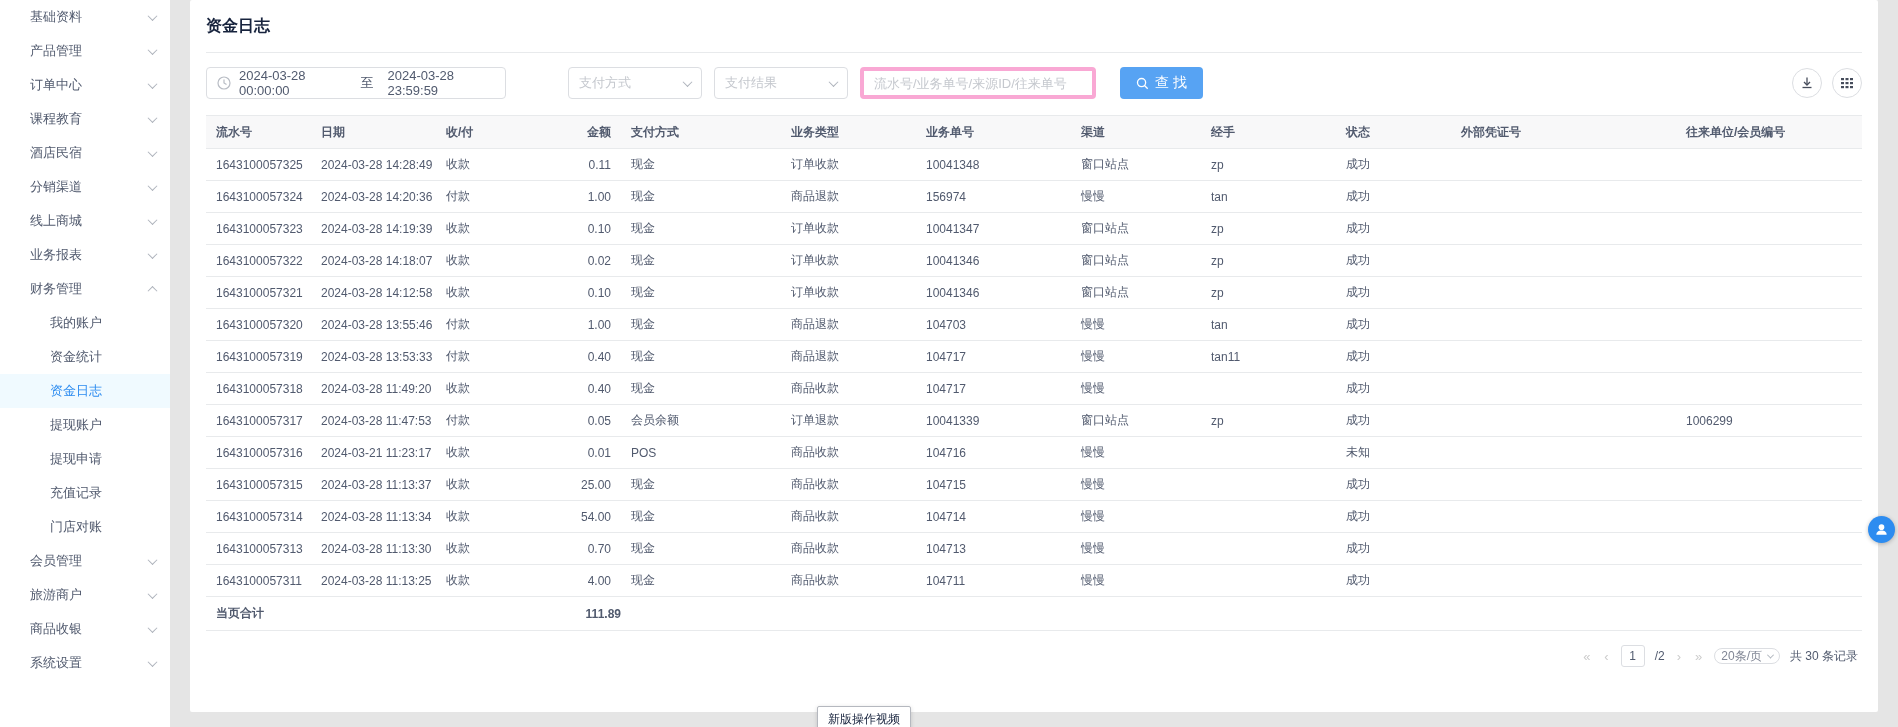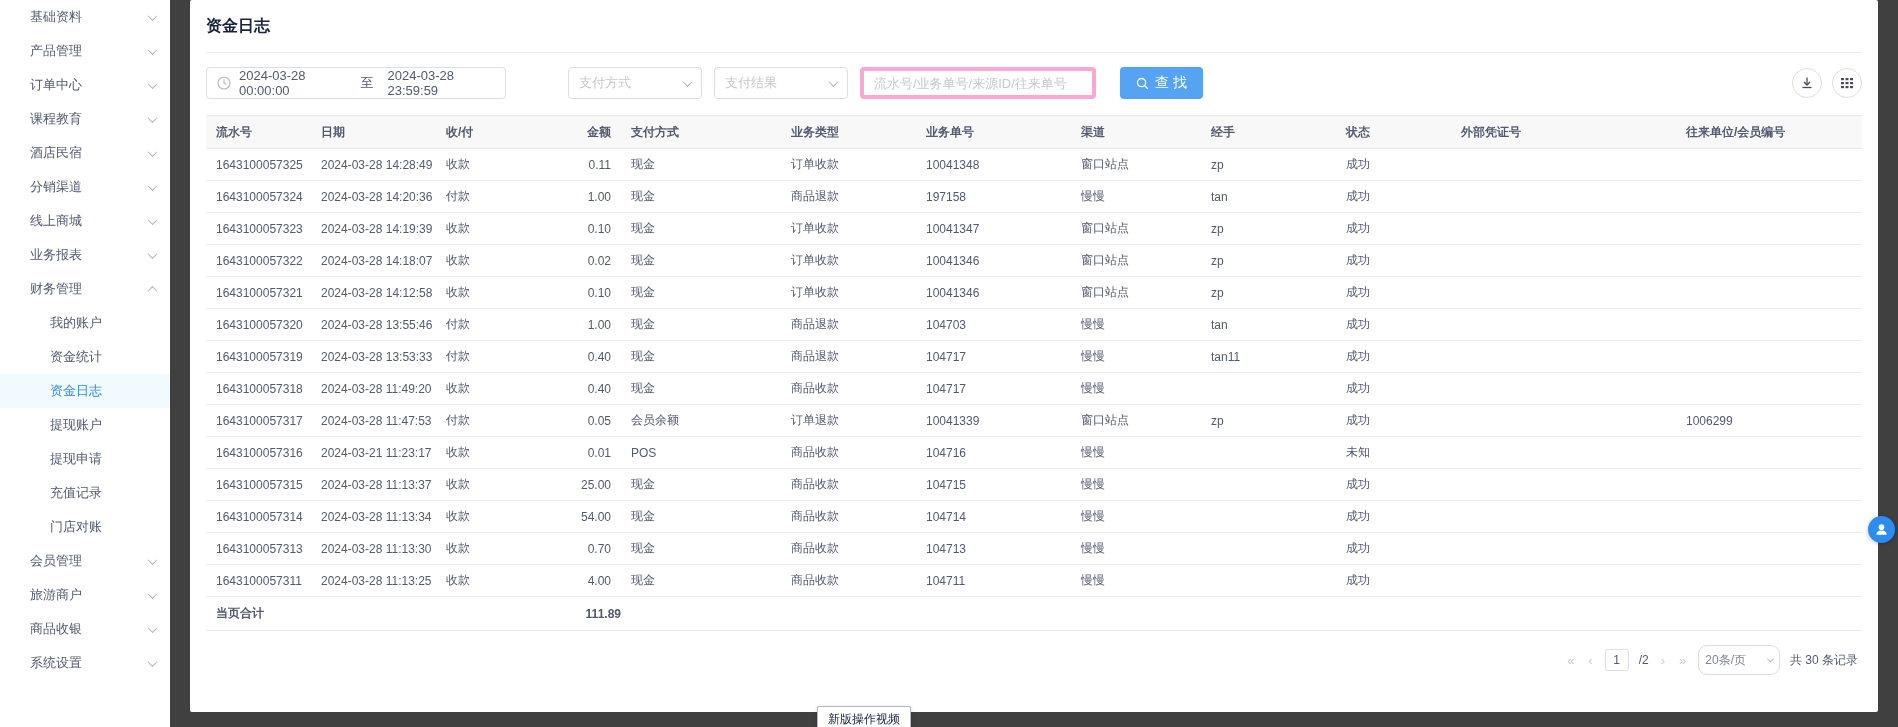--- a/index.html
+++ b/index.html
@@ -1,18 +1,18 @@
 <!DOCTYPE html>
 <html><head>
 <meta charset="utf-8">
 <style>
   * { box-sizing: border-box; margin: 0; padding: 0; }
   html,body { width:1898px; height:727px; overflow:hidden; }
   body { font-family: "Liberation Sans", "DejaVu Sans", sans-serif; }
-  .app { position:relative; width:1898px; height:727px; background:#404040; display:flex; color:#515a6e; }
+  .app { position:relative; width:1898px; height:727px; background:#e5e5e5; display:flex; color:#515a6e; }
 
   
   .sidebar { width:170px; height:727px; background:#fff; flex:none; font-size:13px; overflow:hidden; }
   .sb-item { height:34px; display:flex; align-items:center; padding:0 14px 0 30px; cursor:pointer; color:#515a6e; position:relative; }
   .sb-item .lab { flex:1; white-space:nowrap; }
   .sb-item.sub { padding-left:50px; }
   .sb-item.active { background:#f0faff; color:#2d8cf0; }
   .chev { width:7px; height:7px; border-right:1.5px solid #aeb3bc; border-bottom:1.5px solid #aeb3bc; flex:none; }
   .chev.down { transform:rotate(45deg) translate(-1px,-1px); }
   .chev.up { transform:rotate(-135deg) translate(-1px,-1px); }
@@ -41,21 +41,21 @@
   .num { text-align:right; }
   .summary { display:flex; height:34px; align-items:center; border-bottom:1px solid #e8eaec; font-size:12px; }
   .summary .s-label { width:230px; padding-left:10px; font-weight:bold; color:#515a6e; }
   .summary .s-amount { width:185px; text-align:right; font-weight:bold; color:#515a6e; }
 
   
   .pagination { display:flex; align-items:center; justify-content:flex-end; gap:10px; padding:14px 4px 0 0; font-size:12px; color:#515a6e; }
   .pg-arrow { color:#ccc; font-size:13px; cursor:pointer; padding:0 2px; }
   .pg-current { width:24px; height:22px; border:1px solid #dcdee2; border-radius:3px; display:flex; align-items:center; justify-content:center; background:#fff; color:#515a6e; cursor:pointer; }
   .pg-total { color:#515a6e; }
-  .pg-size { height:30px; border:1px solid #dcdee2; border-radius:9px; background:#fff; display:flex; align-items:center; gap:22px; padding:0 6px; cursor:pointer; color:#808695; }
+  .pg-size { height:16px; border:1px solid #dcdee2; border-radius:9px; background:#fff; display:flex; align-items:center; gap:6px; padding:0 6px; cursor:pointer; color:#808695; }
   .pg-size .chev { width:5px; height:5px; }
   .fab { position:absolute; right:3px; top:516px; width:27px; height:27px; border-radius:50%; background:#2d8cf0; display:flex; align-items:center; justify-content:center; box-shadow:0 1px 4px rgba(0,0,0,.25); cursor:pointer; }
   .video-btn { position:absolute; left:817px; top:706px; background:#fff; border:1px solid #b5b8bf; border-radius:2px; box-shadow:0 1px 4px rgba(0,0,0,.15); padding:4px 10px 6px 10px; font-size:12px; color:#17233d; cursor:pointer; white-space:nowrap; }
 </style>
 </head>
 <body>
 
 <div class="app">
 
   <div class="sidebar">
@@ -234,21 +234,21 @@
               <td></td>
               <td></td>
             </tr>
             <tr>
               <td>1643100057324</td>
               <td>2024-03-28 14:20:36</td>
               <td>付款</td>
               <td class="num">1.00</td>
               <td>现金</td>
               <td>商品退款</td>
-              <td>197158</td>
+              <td>156974</td>
               <td>慢慢</td>
               <td>tan</td>
               <td>成功</td>
               <td></td>
               <td></td>
             </tr>
             <tr>
               <td>1643100057323</td>
               <td>2024-03-28 14:19:39</td>
               <td>收款</td>

